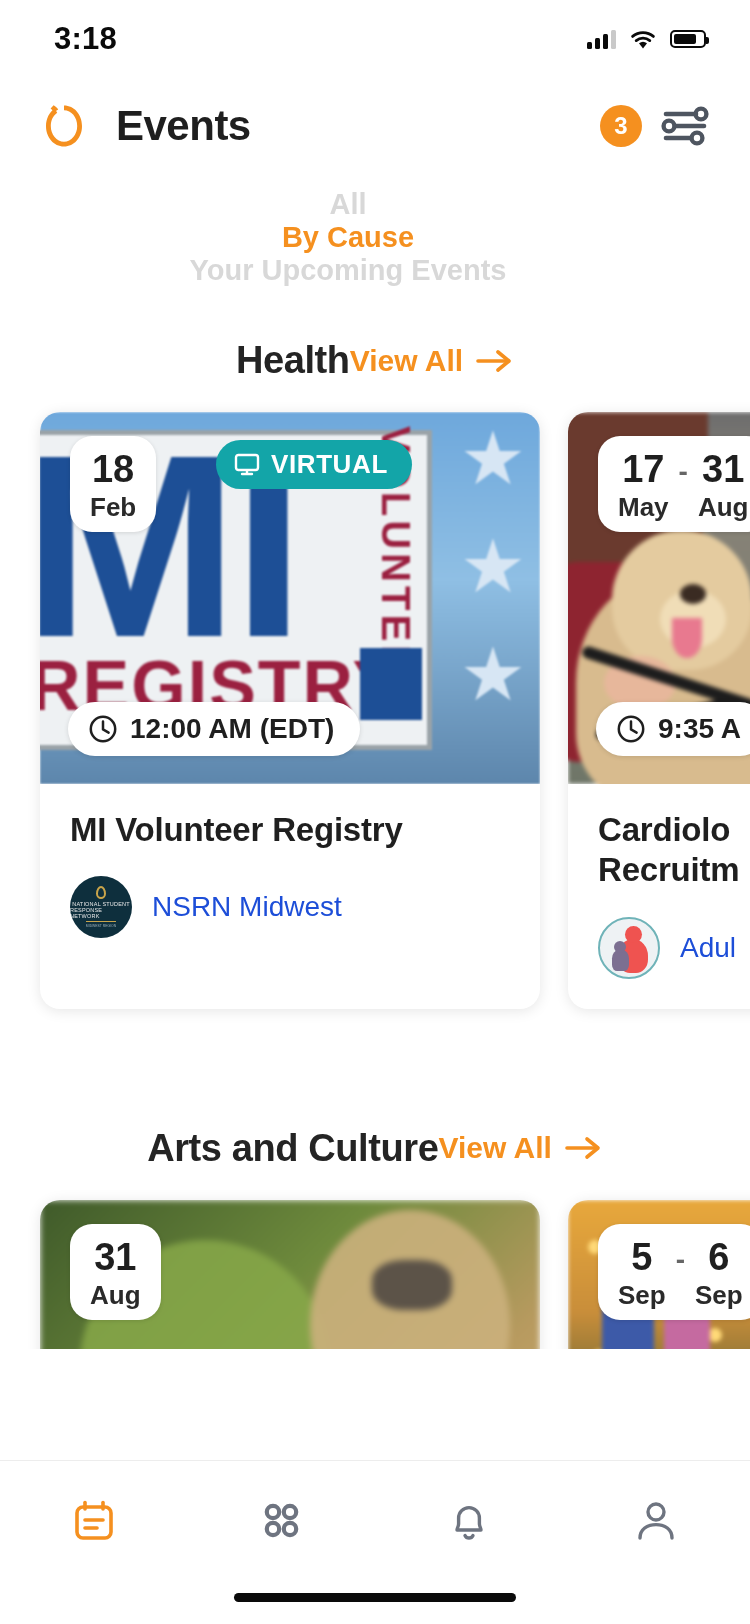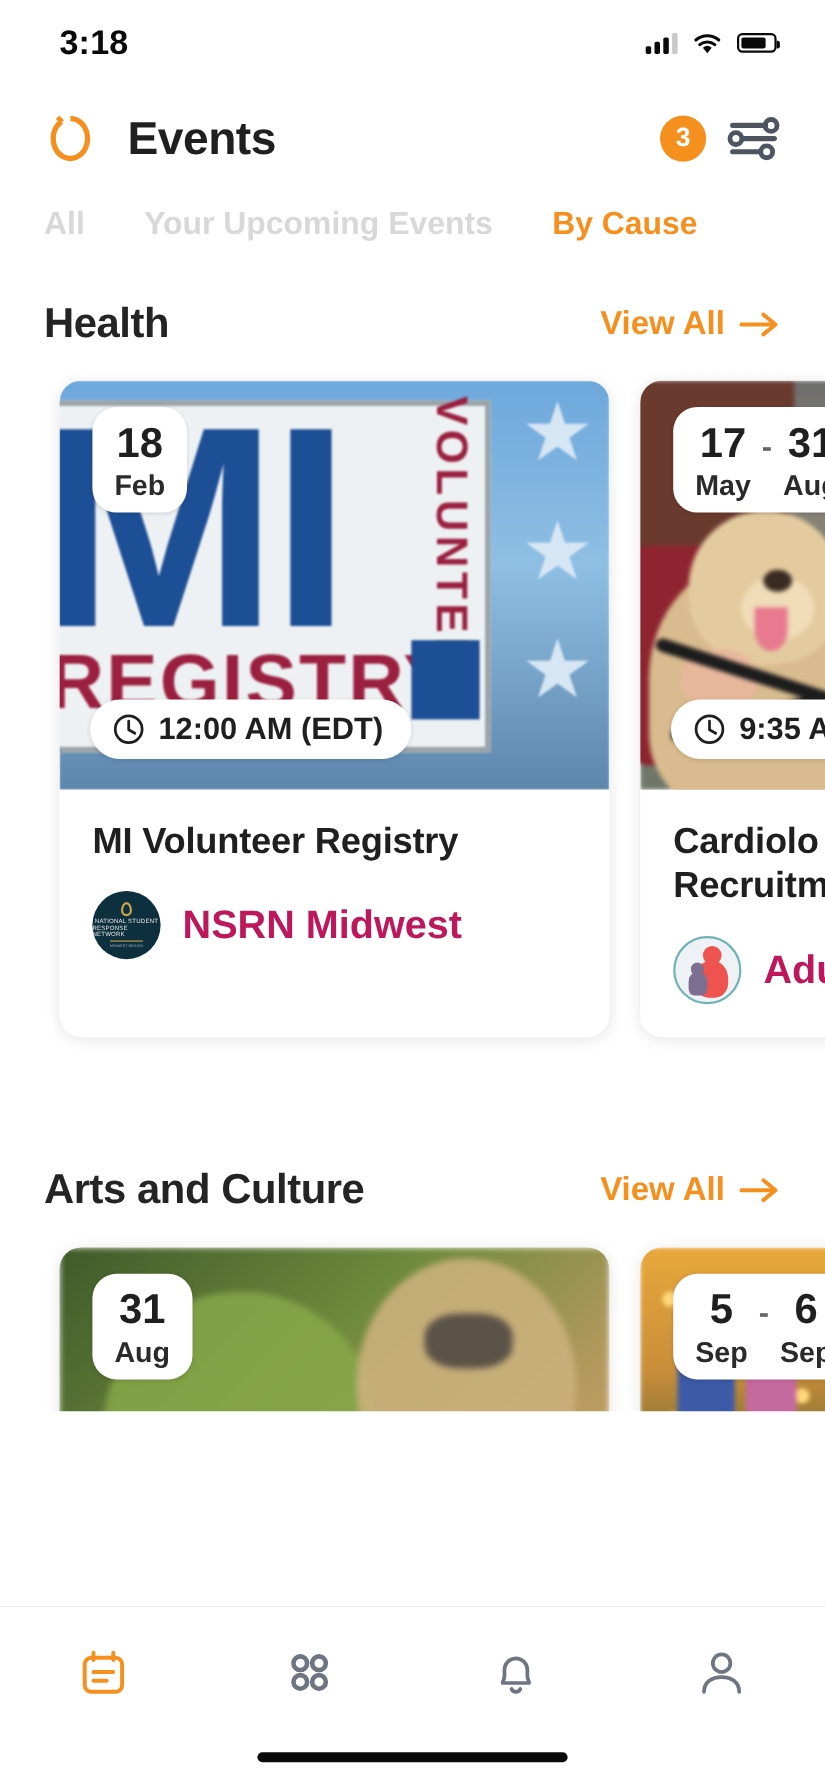--- a/index.html
+++ b/index.html
@@ -50,39 +50,40 @@
     width:42px; height:42px; border-radius:50%;
     background:#F5901F; color:#fff;
     display:flex; align-items:center; justify-content:center;
     font-size:24px; font-weight:bold;
   }
 
   
   #tabs-row {
     display:flex; align-items:center; gap:0;
     padding:14px 40px 0 40px;
+    flex-direction:column;
   }
   .tab-item {
     font-size:29px; font-weight:bold; color:#d8d8d8;
     padding-right:54px; white-space:nowrap;
   }
   .tab-item.active { color:#F5901F; }
 
   
   #content { position:relative; height:1062px; overflow:hidden; }
 
   .section-head {
-    display:flex; align-items:center; justify-content:space-between;
+    display:flex; align-items:center; justify-content:center;
     padding:0 40px; margin-top:52px;
   }
   .section-title { font-size:38px; font-weight:bold; color:#242424; letter-spacing:-0.4px; }
   .view-all { display:flex; align-items:center; gap:13px; color:#F5901F; }
   .view-all-label { font-size:30px; font-weight:bold; }
 
-  .cards-row { display:flex; gap:28px; padding-left:40px; margin-top:30px;margin-left:14px; }
+  .cards-row { display:flex; gap:28px; padding-left:40px; margin-top:30px; }
 
   .event-card {
     flex:0 0 auto; width:500px;
     background:#fff; border-radius:20px;
     box-shadow:0 2px 14px rgba(0,0,0,0.10);
     overflow:hidden;
   }
   .card-media { position:relative; height:372px; overflow:hidden; }
 
   
@@ -203,21 +204,21 @@
   .nsrn-l2 { font-size:5.5px; color:#e8e8e8; letter-spacing:0.2px; }
   .nsrn-rule { width:30px; height:1px; background:#c9a44a; margin:2px 0; }
   .nsrn-l3 { font-size:3.4px; color:#9fb0b8; }
 
   .org-avatar.adult { background:#eef2f4; border:2px solid #6fb3b8; }
   .adult-a { position:absolute; right:10px; bottom:4px; width:30px; height:34px; background:#ef5350; border-radius:50% 50% 40% 40%; }
   .adult-b { position:absolute; right:16px; top:7px; width:17px; height:17px; background:#ef5350; border-radius:50%; }
   .adult-c { position:absolute; left:12px; bottom:6px; width:17px; height:21px; background:#7c6f91; border-radius:40% 40% 30% 30%; }
   .adult-d { position:absolute; left:14px; top:22px; width:12px; height:12px; background:#7c6f91; border-radius:50%; }
 
-  .org-name { font-size:36px; font-weight:bold; color:#be185d; white-space:nowrap; }
+  .org-name { font-size:28px; font-weight:normal; color:#1d4ed8; white-space:nowrap; }
   .attendee-chip {
     margin-left:auto; background:#f2f2f2; border-radius:14px;
     padding:14px 22px; display:flex; align-items:center; gap:12px;
     font-size:27px; color:#3a3a3a;
   }
 
   
   #bottom-nav {
     position:absolute; left:0; bottom:0; width:750px; height:164px;
     background:#fff; border-top:1px solid #ededed;
@@ -268,22 +269,22 @@
       <line x1="16" y1="22" x2="44" y2="22" stroke="#4E5560" stroke-width="4.6" stroke-linecap="round"></line>
       <circle cx="9" cy="22" r="5.4" fill="none" stroke="#4E5560" stroke-width="4.4"></circle>
       <line x1="6" y1="34" x2="30" y2="34" stroke="#4E5560" stroke-width="4.6" stroke-linecap="round"></line>
       <circle cx="37" cy="34" r="5.4" fill="none" stroke="#4E5560" stroke-width="4.4"></circle>
     </svg>
   </div>
 </div>
 
 <div id="tabs-row">
   <div class="tab-item">All</div>
+  <div class="tab-item active">By Cause</div>
   <div class="tab-item">Your Upcoming Events</div>
-  <div class="tab-item active">By Cause</div>
 </div>
 
 <div id="content">
 
   <div class="section-head">
     <div class="section-title">Health</div>
     <div class="view-all">
       <span class="view-all-label">View All</span>
       <svg width="38" height="26" viewBox="0 0 38 26">
         <line x1="2" y1="13" x2="32" y2="13" stroke="#F5901F" stroke-width="3.6" stroke-linecap="round"></line>
@@ -309,20 +310,28 @@
             </div>
         </div>
 
         <div class="date-badge">
           <div class="date-col">
             <div class="date-day">18</div>
             <div class="date-mon">Feb</div>
           </div>
         </div>
 
+        <div class="virtual-badge">
+          <svg width="26" height="24" viewBox="0 0 26 24">
+            <rect x="2" y="2" width="22" height="15" rx="2.4" fill="none" stroke="#fff" stroke-width="2.4"></rect>
+            <line x1="13" y1="17" x2="13" y2="21" stroke="#fff" stroke-width="2.4"></line>
+            <line x1="8" y1="21" x2="18" y2="21" stroke="#fff" stroke-width="2.4" stroke-linecap="round"></line>
+          </svg>
+          <span>VIRTUAL</span>
+        </div>
 
         <div class="time-pill">
           <svg width="30" height="30" viewBox="0 0 30 30">
             <circle cx="15" cy="15" r="12.2" fill="none" stroke="#1f1f1f" stroke-width="2.5"></circle>
             <polyline points="15,7.5 15,15.4 20.6,18.6" fill="none" stroke="#1f1f1f" stroke-width="2.5" stroke-linecap="round" stroke-linejoin="round"></polyline>
           </svg>
           <span>12:00 AM (EDT)</span>
         </div>
 
       </div>

